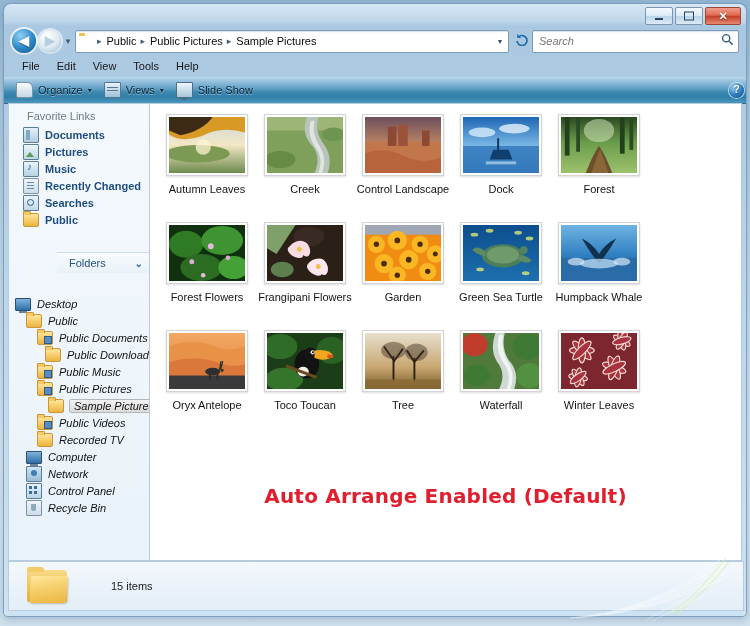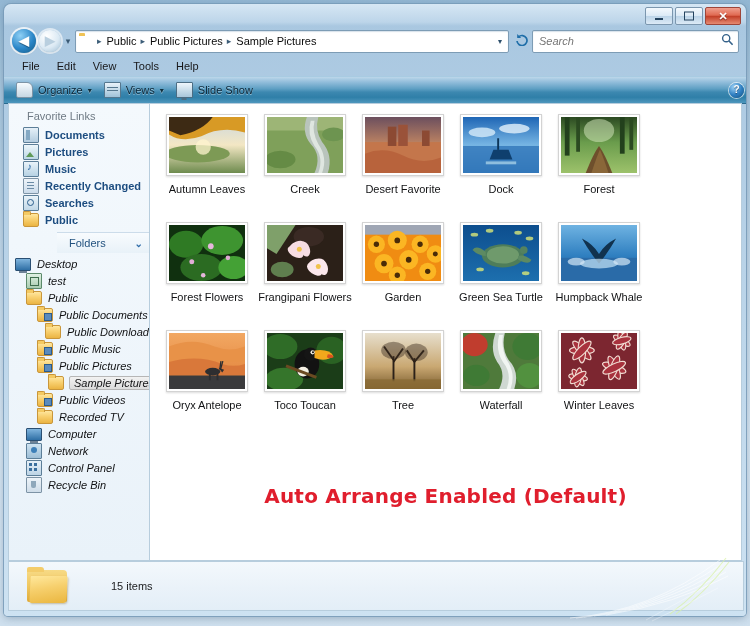--- a/index.html
+++ b/index.html
@@ -191,20 +191,21 @@
   #bodyarea {
     position: absolute; left: 4px; top: 99px; width: 734px; height: 458px;
     display: flex;
   }
   #sidebar {
     width: 140px; flex: none;
     background: linear-gradient(180deg,#f4f9fd 0%, #eef5fb 60%, #e9f2f9 100%);
     border: 1px solid #b7cddd; border-right: none;
     display: flex; flex-direction: column;
     overflow: hidden;
+    gap: 20px;
   }
   #favlinks { padding: 6px 0 4px 0; }
   #favheader {
     font-size: 11px; color: #6f7a84; padding: 0 0 4px 18px;
   }
   .navrow {
     display: flex; align-items: center; height: 17px; padding-left: 14px; cursor: default;
   }
   .navrow .lbl { font-size: 11px; color: #1d4d80; white-space: nowrap; font-weight: bold; }
   .navicon { width: 14px; height: 14px; margin-right: 6px; flex: none; position: relative; }
@@ -464,24 +465,20 @@
         <span class="lbl">Folders</span>
         <span class="chev">⌄</span>
       </div>
 
       <div id="foldertree">
         <div class="treerow" style="padding-left:6px">
           <span class="navicon ic-monitor"></span>
           <span class="lbl">Desktop</span>
         </div>
         <div class="treerow" style="padding-left:17px">
-          <span class="navicon ic-test"></span>
-          <span class="lbl">test</span>
-        </div>
-        <div class="treerow" style="padding-left:17px">
           <span class="navicon ic-folder"></span>
           <span class="lbl">Public</span>
         </div>
         <div class="treerow" style="padding-left:28px">
           <span class="navicon ic-folder badge"></span>
           <span class="lbl">Public Documents</span>
         </div>
         <div class="treerow" style="padding-left:36px">
           <span class="navicon ic-folder"></span>
           <span class="lbl">Public Downloads</span>
@@ -573,21 +570,21 @@
                   </linearGradient>
                 </defs>
               <rect width="80" height="58" fill="url(#gD)"></rect>
               <rect y="26" width="80" height="32" fill="#c4764b"></rect>
               <rect x="24" y="10" width="9" height="20" fill="#8c4a33"></rect>
               <rect x="35" y="8" width="10" height="22" fill="#9a5239"></rect>
               <rect x="60" y="14" width="8" height="16" fill="#8c4a33"></rect>
               <path d="M0 38 Q20 30 40 40 Q60 50 80 42 L80 58 L0 58 Z" fill="#b8633c"></path>
             </svg>
           </div>
-          <div class="tilelabel">Desert Favorite</div>
+          <div class="tilelabel">Control Landscape</div>
         </div>
 
         <div class="tile">
           <div class="thumbwrap">
             <svg class="thumb" viewBox="0 0 80 58" preserveAspectRatio="none">
               <defs>
                   <linearGradient id="gK" x1="0" y1="0" x2="0" y2="1">
                     <stop offset="0" stop-color="#1f66b5"></stop>
                     <stop offset="0.55" stop-color="#7fbde8"></stop>
                     <stop offset="1" stop-color="#3f87c4"></stop>

